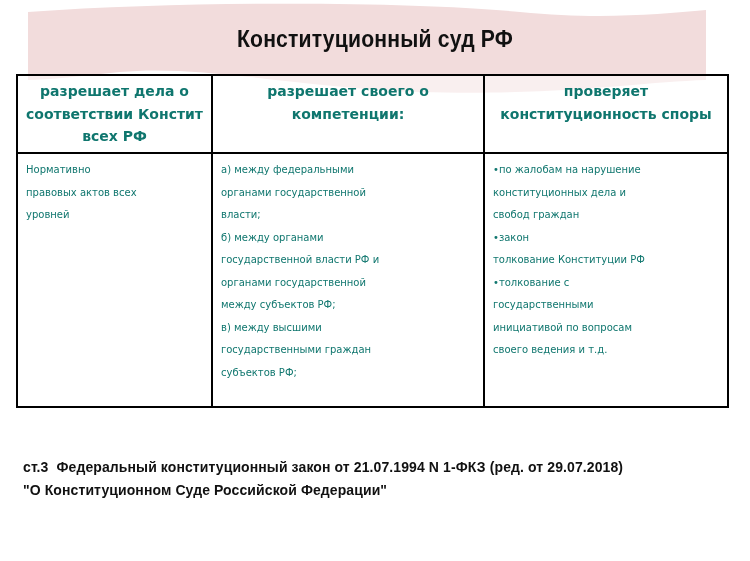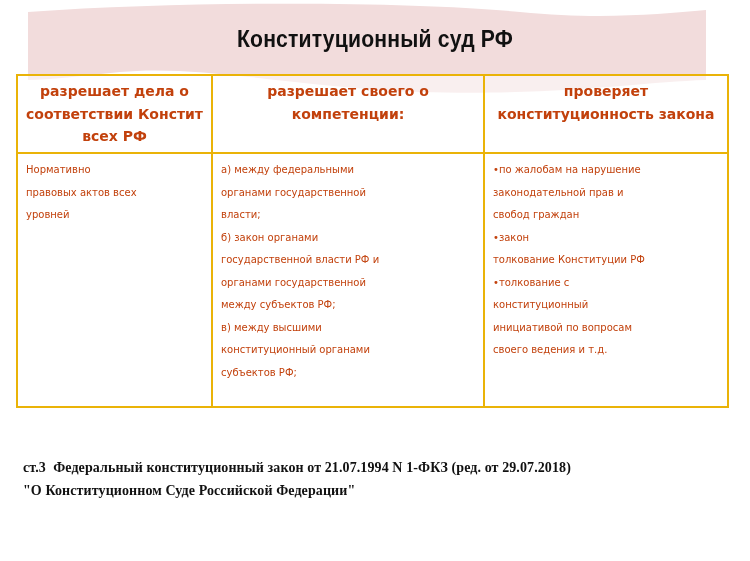--- a/index.html
+++ b/index.html
@@ -12,36 +12,36 @@
       position: absolute; left: 0; top: 26px; width: 750px; text-align: center;
       font-family: "Liberation Sans", sans-serif; font-weight: bold; font-size: 23px;
       letter-spacing: 0.2px; color: #111; z-index: 2;
       transform: scaleX(0.92);
     }
     table.grid {
       position: absolute; left: 16px; top: 74px; width: 711px; height: 334px;
       border-collapse: collapse; z-index: 1; table-layout: fixed;
     }
     table.grid td, table.grid th {
-      border: 2px solid #eab308; vertical-align: top;
+      border: 2px solid #000000; vertical-align: top;
       font-family: "DejaVu Sans", sans-serif; font-size: 14.4px; line-height: 22.5px;
-      color: #c2410c;
+      color: #0f766e;
     }
     table.grid th {
       font-weight: bold; text-align: center; padding: 4px 6px 0 6px; height: 72px;
       background: rgba(255,255,255,0.55); font-size: 14px;
     }
     table.grid td { padding: 5px 8px 0 8px; background: #fff; font-size: 10px; }
     .col1 { width: 195px; }
     .col2 { width: 272px; }
     .col3 { width: 244px; }
     .line { display: block; white-space: nowrap; }
     .footer {
       position: absolute; left: 23px; top: 456px; width: 720px; z-index: 1;
-      font-family: Liberation Serif, serif; font-weight: bold; font-size: 14px; line-height: 23px;
+      font-family: Liberation Sans, sans-serif; font-weight: bold; font-size: 14px; line-height: 23px;
       color: #111; letter-spacing: 0.1px;
     }
     .footer .line { white-space: pre; }
   </style>
 </head>
 <body>
 
 <svg class="banner" viewBox="0 0 750 130" preserveAspectRatio="none">
   <path d="M28 12 C 200 0, 420 2, 520 12 C 600 20, 660 14, 706 10 L 706 80 C 640 82, 560 96, 420 92 C 300 88, 200 64, 120 72 C 80 76, 50 80, 28 80 Z" fill="#f2dcdc"></path>
 </svg>
@@ -60,49 +60,49 @@
       <span class="line">разрешает дела о</span>
       <span class="line">соответствии Констит</span>
       <span class="line">всех РФ</span>
     </th>
     <th>
       <span class="line">разрешает своего о</span>
       <span class="line">компетенции:</span>
     </th>
     <th>
       <span class="line">проверяет</span>
-      <span class="line">конституционность закона</span>
+      <span class="line">конституционность споры</span>
     </th>
   </tr>
   <tr>
     <td>
       <span class="line">Нормативно</span>
       <span class="line">правовых актов всех</span>
       <span class="line">уровней</span>
     </td>
     <td>
       <span class="line">а) между федеральными</span>
       <span class="line">органами государственной</span>
       <span class="line">власти;</span>
-      <span class="line">б) закон органами</span>
+      <span class="line">б) между органами</span>
       <span class="line">государственной власти РФ и</span>
       <span class="line">органами государственной</span>
       <span class="line">между субъектов РФ;</span>
       <span class="line">в) между высшими</span>
-      <span class="line">конституционный органами</span>
+      <span class="line">государственными граждан</span>
       <span class="line">субъектов РФ;</span>
     </td>
     <td>
       <span class="line">•по жалобам на нарушение</span>
-      <span class="line">законодательной прав и</span>
+      <span class="line">конституционных дела и</span>
       <span class="line">свобод граждан</span>
       <span class="line">•закон</span>
       <span class="line">толкование Конституции РФ</span>
       <span class="line">•толкование с</span>
-      <span class="line">конституционный</span>
+      <span class="line">государственными</span>
       <span class="line">инициативой по вопросам</span>
       <span class="line">своего ведения и т.д.</span>
     </td>
   </tr>
 </tbody>
   </table>
 
 <div class="footer">
   <span class="line">ст.3  Федеральный конституционный закон от 21.07.1994 N 1-ФКЗ (ред. от 29.07.2018)</span>
   <span class="line">"О Конституционном Суде Российской Федерации"</span>

